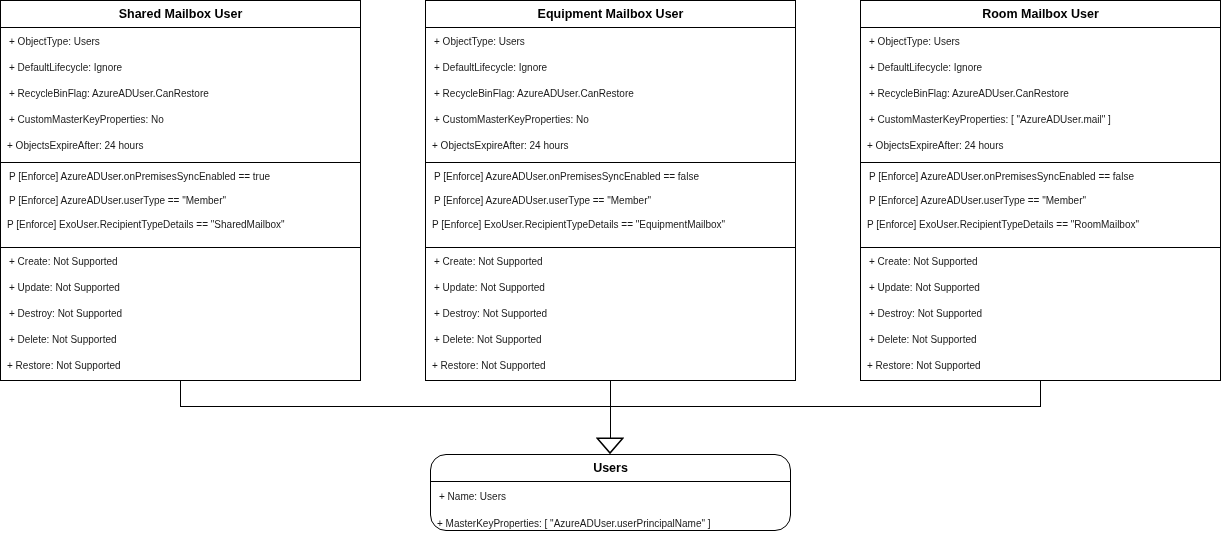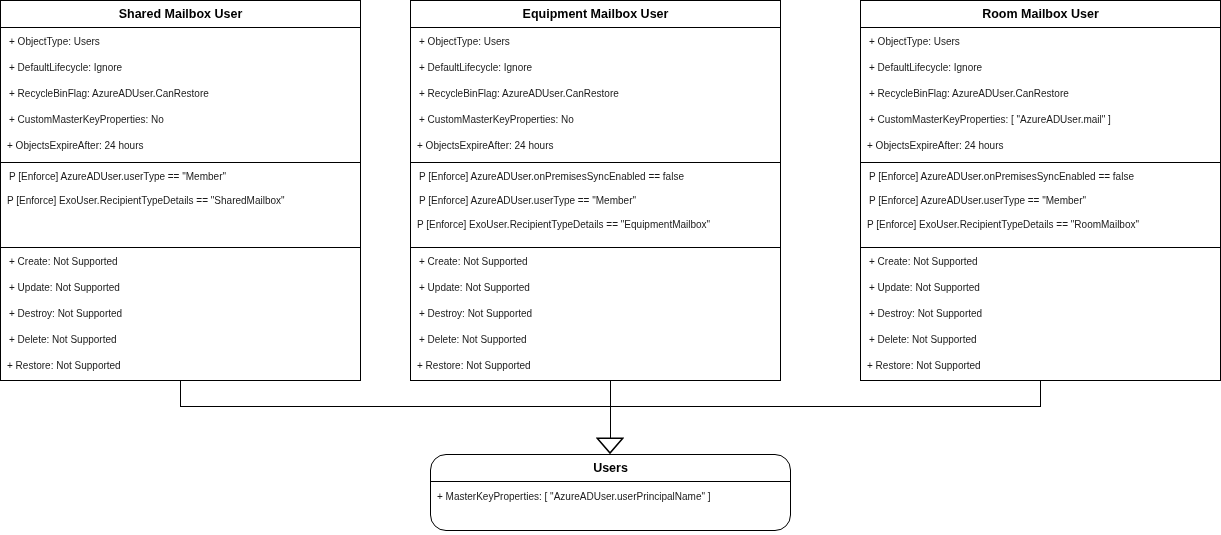--- a/index.html
+++ b/index.html
@@ -62,21 +62,21 @@
   }
   .uml-compartment.constraints .uml-row {
     margin-bottom: 10px;
   }
   .uml-compartment.ops .uml-row {
     margin-bottom: 12px;
   }
 
   
   #class-shared      { left: 0px;    top: 0px;   width: 361px; height: 381px; }
-  #class-equipment   { left: 410px;  top: 0px;   width: 371px; height: 381px; }
+  #class-equipment   { left: 425px;  top: 0px;   width: 371px; height: 381px; }
   #class-room        { left: 860px;  top: 0px;   width: 361px; height: 381px; }
 
   #class-shared    .attrs       { height: 134px; }
   #class-equipment .attrs       { height: 134px; }
   #class-room      .attrs       { height: 134px; }
   #class-shared    .constraints { height: 85px; }
   #class-equipment .constraints { height: 85px; }
   #class-room      .constraints { height: 85px; }
 
   
@@ -121,20 +121,21 @@
   <div class="uml-class" id="class-shared">
     <div class="uml-header">Shared Mailbox User</div>
     <div class="uml-compartment attrs">
       <div class="uml-row">+ ObjectType: Users</div>
       <div class="uml-row">+ DefaultLifecycle: Ignore</div>
       <div class="uml-row">+ RecycleBinFlag: AzureADUser.CanRestore</div>
       <div class="uml-row">+ CustomMasterKeyProperties: No</div>
       <div class="uml-row">+ ObjectsExpireAfter: 24 hours</div>
     </div>
     <div class="uml-compartment constraints">
+      <div class="uml-row">P [Enforce] AzureADUser.onPremisesSyncEnabled == true</div>
       <div class="uml-row">P [Enforce] AzureADUser.userType == "Member"</div>
       <div class="uml-row">P [Enforce] ExoUser.RecipientTypeDetails == "SharedMailbox"</div>
     </div>
     <div class="uml-compartment ops">
       <div class="uml-row">+ Create: Not Supported</div>
       <div class="uml-row">+ Update: Not Supported</div>
       <div class="uml-row">+ Destroy: Not Supported</div>
       <div class="uml-row">+ Delete: Not Supported</div>
       <div class="uml-row">+ Restore: Not Supported</div>
     </div>
@@ -192,17 +193,18 @@
   <div class="conn conn-h" id="conn-spine"></div>
   <div class="conn conn-v" id="conn-drop"></div>
 
   <svg id="gen-arrow" viewBox="0 0 28 17">
     <polygon points="1.2,1.2 26.8,1.2 14,16" fill="#ffffff" stroke="#000000" stroke-width="1.6" stroke-linejoin="miter"></polygon>
   </svg>
 
   <div class="uml-class" id="class-users">
     <div class="uml-header">Users</div>
     <div class="uml-compartment attrs">
+      <div class="uml-row">+ Name: Users</div>
       <div class="uml-row">+ MasterKeyProperties: [ "AzureADUser.userPrincipalName" ]</div>
     </div>
   </div>
 
 </div>
 
 </body></html>

